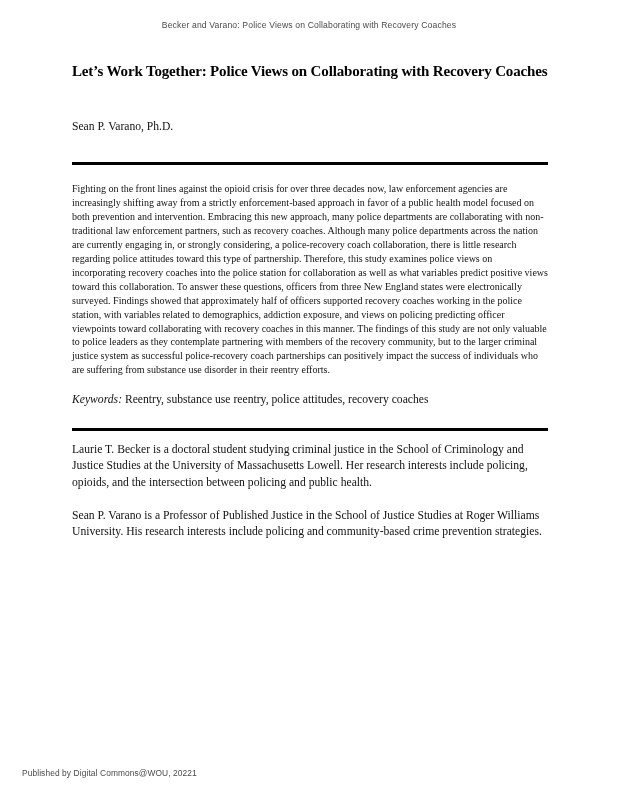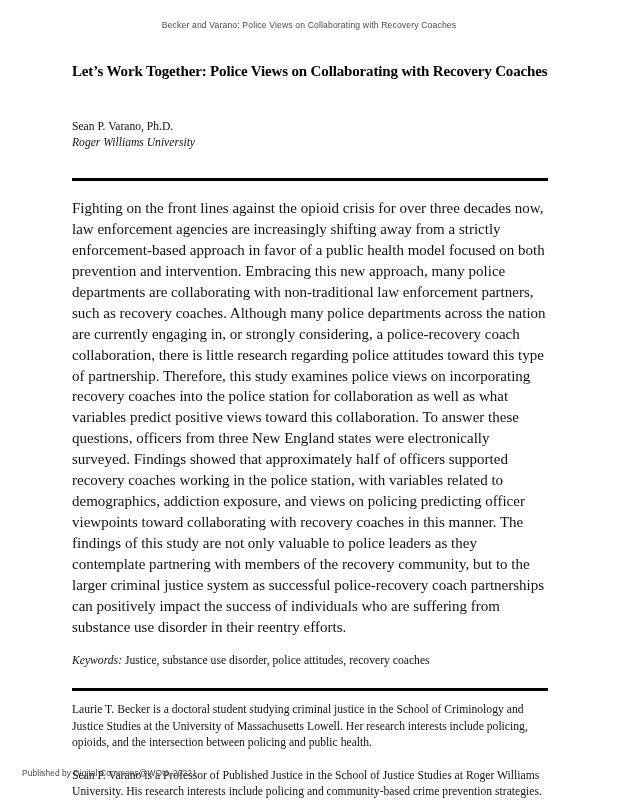--- a/index.html
+++ b/index.html
@@ -85,21 +85,21 @@
   .rule-abstract-top {
     margin-top: 27px;
   }
   .rule-abstract-bottom {
     margin-top: 19px;
   }
 
   
   .abstract {
     margin-top: 17px;
-    font-size: 15px;
+    font-size: 10px;
     line-height: 1.395;
     text-align: left;
     color: #111111;
   }
   .keywords {
     margin-top: 15px;
     font-size: 11.65px;
     line-height: 1.395;
     color: #111111;
   }
@@ -146,32 +146,31 @@
 
   <div class="content">
 
     <h1 class="paper-title">Let’s Work Together: Police Views on Collaborating with Recovery Coaches</h1>
 
     <div class="authors">
 
 
       <div class="author-block">
         <div class="author-name">Sean P. Varano, Ph.D.</div>
-        <div class="author-affil">Roger Williams University</div>
       </div>
 
     </div>
 
     <hr class="rule rule-abstract-top">
 
     <p class="abstract">Fighting on the front lines against the opioid crisis for over three decades now, law enforcement agencies are increasingly shifting away from a strictly enforcement-based approach in favor of a public health model focused on both prevention and intervention. Embracing this new approach, many police departments are collaborating with non-traditional law enforcement partners, such as recovery coaches. Although many police departments across the nation are currently engaging in, or strongly considering, a police-recovery coach collaboration, there is little research regarding police attitudes toward this type of partnership. Therefore, this study examines police views on incorporating recovery coaches into the police station for collaboration as well as what variables predict positive views toward this collaboration. To answer these questions, officers from three New England states were electronically surveyed. Findings showed that approximately half of officers supported recovery coaches working in the police station, with variables related to demographics, addiction exposure, and views on policing predicting officer viewpoints toward collaborating with recovery coaches in this manner. The findings of this study are not only valuable to police leaders as they contemplate partnering with members of the recovery community, but to the larger criminal justice system as successful police-recovery coach partnerships can positively impact the success of individuals who are suffering from substance use disorder in their reentry efforts.</p>
 
     <p class="keywords">
       <span class="keywords-label">Keywords:</span>
-      <span>Justice, substance use disorder, police attitudes, recovery coaches</span>
+      <span>Reentry, substance use reentry, police attitudes, recovery coaches</span>
     </p>
 
     <hr class="rule rule-abstract-bottom">
 
     <div class="bios">
       <p class="bio">Laurie T. Becker is a doctoral student studying criminal justice in the School of Criminology and Justice Studies at the University of Massachusetts Lowell. Her research interests include policing, opioids, and the intersection between policing and public health.</p>
       <p class="bio">Sean P. Varano is a Professor of Published Justice in the School of Justice Studies at Roger Williams University. His research interests include policing and community-based crime prevention strategies.</p>
     </div>
 
   </div>

